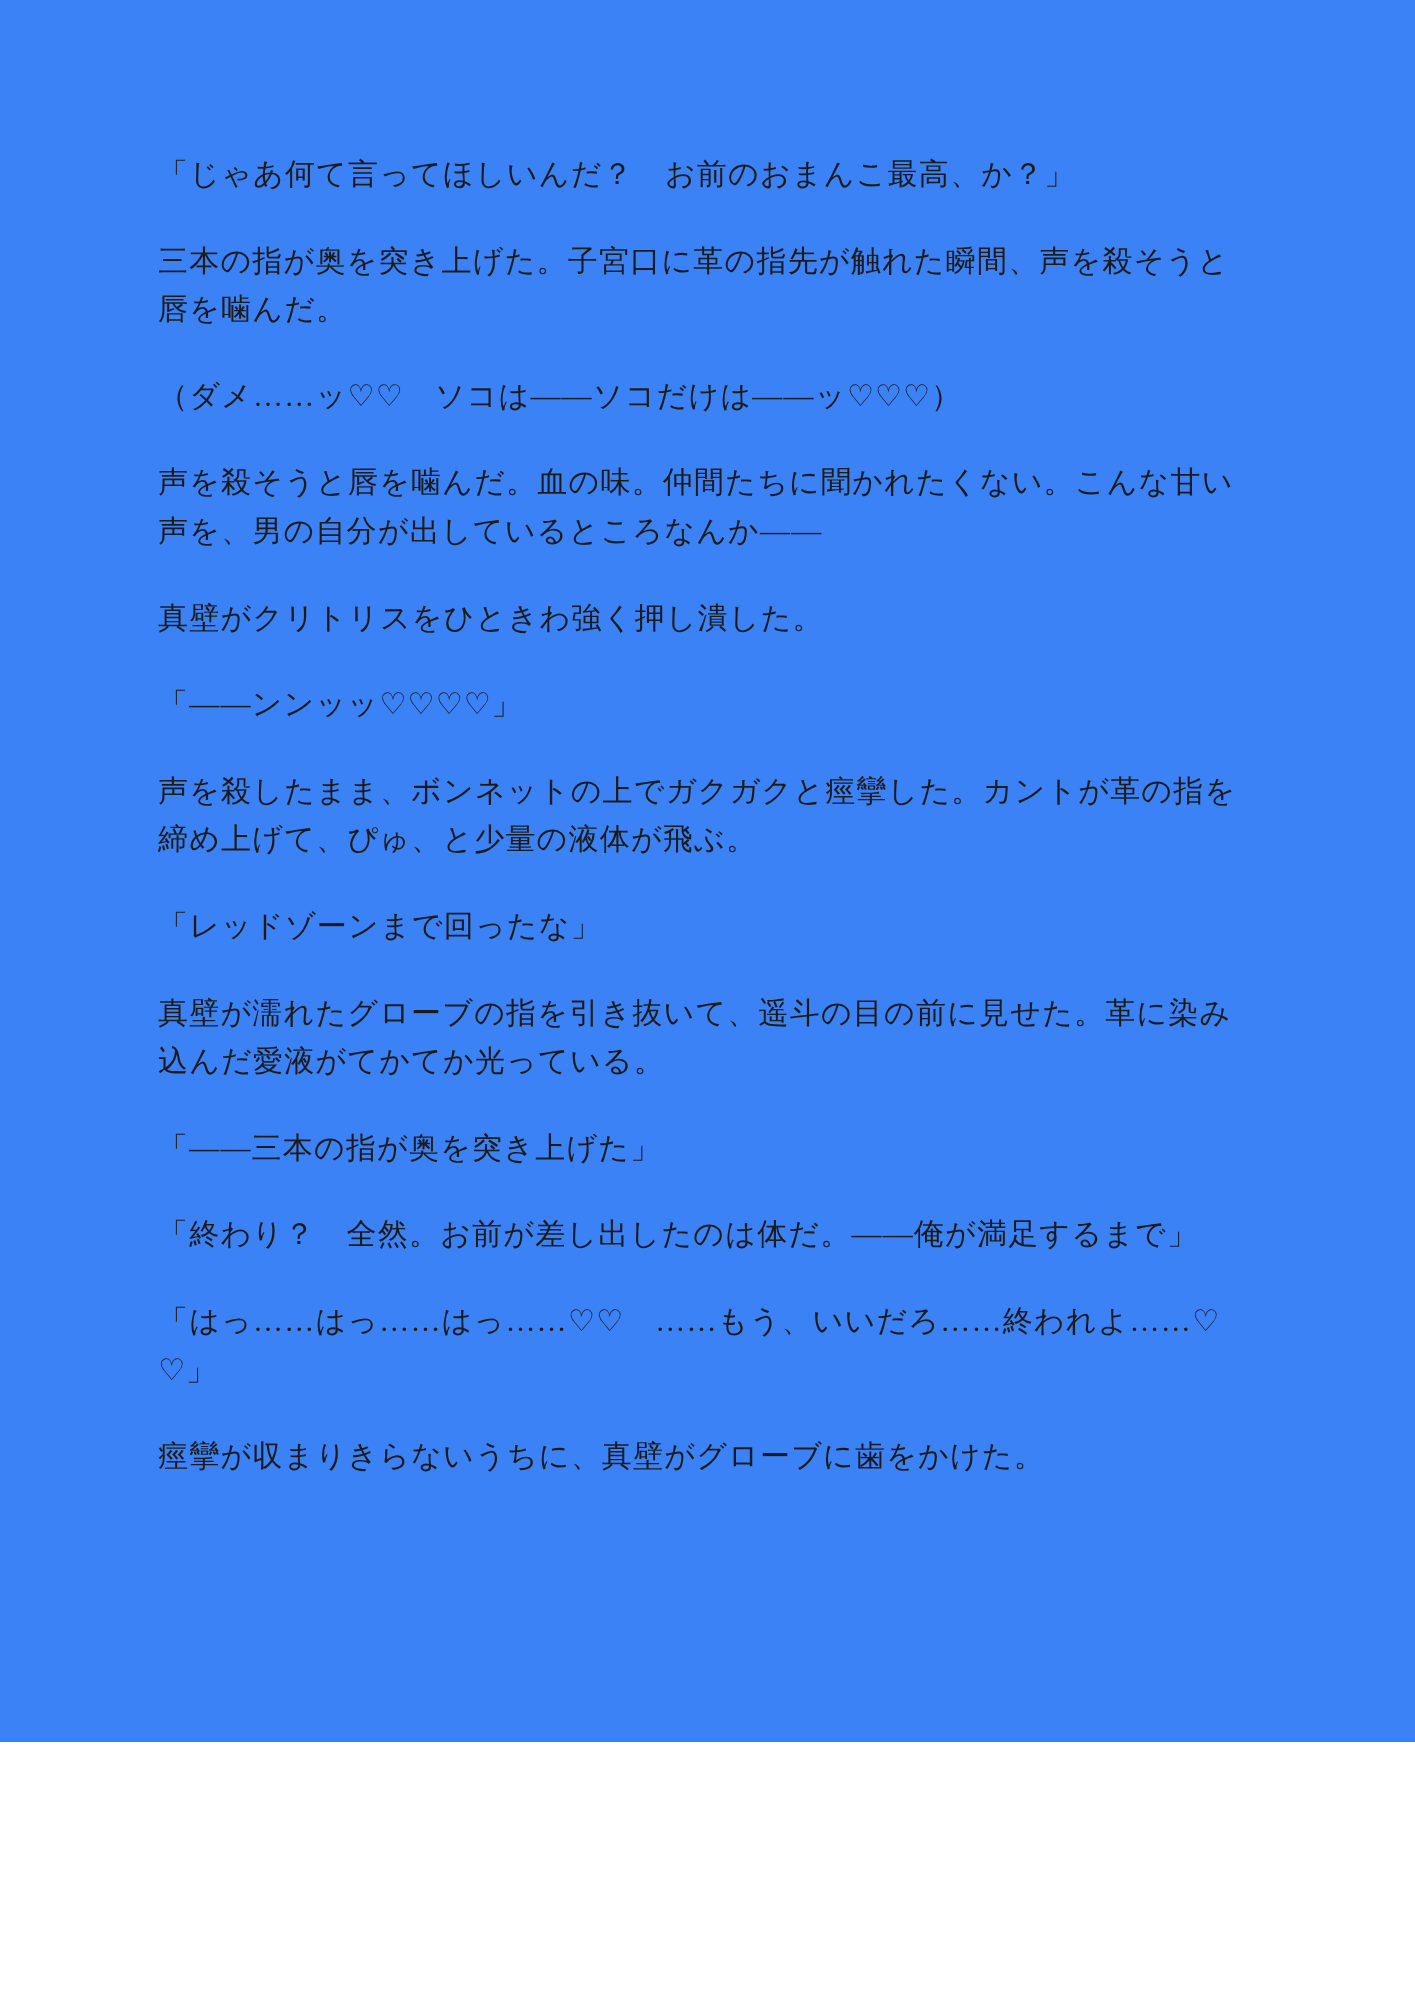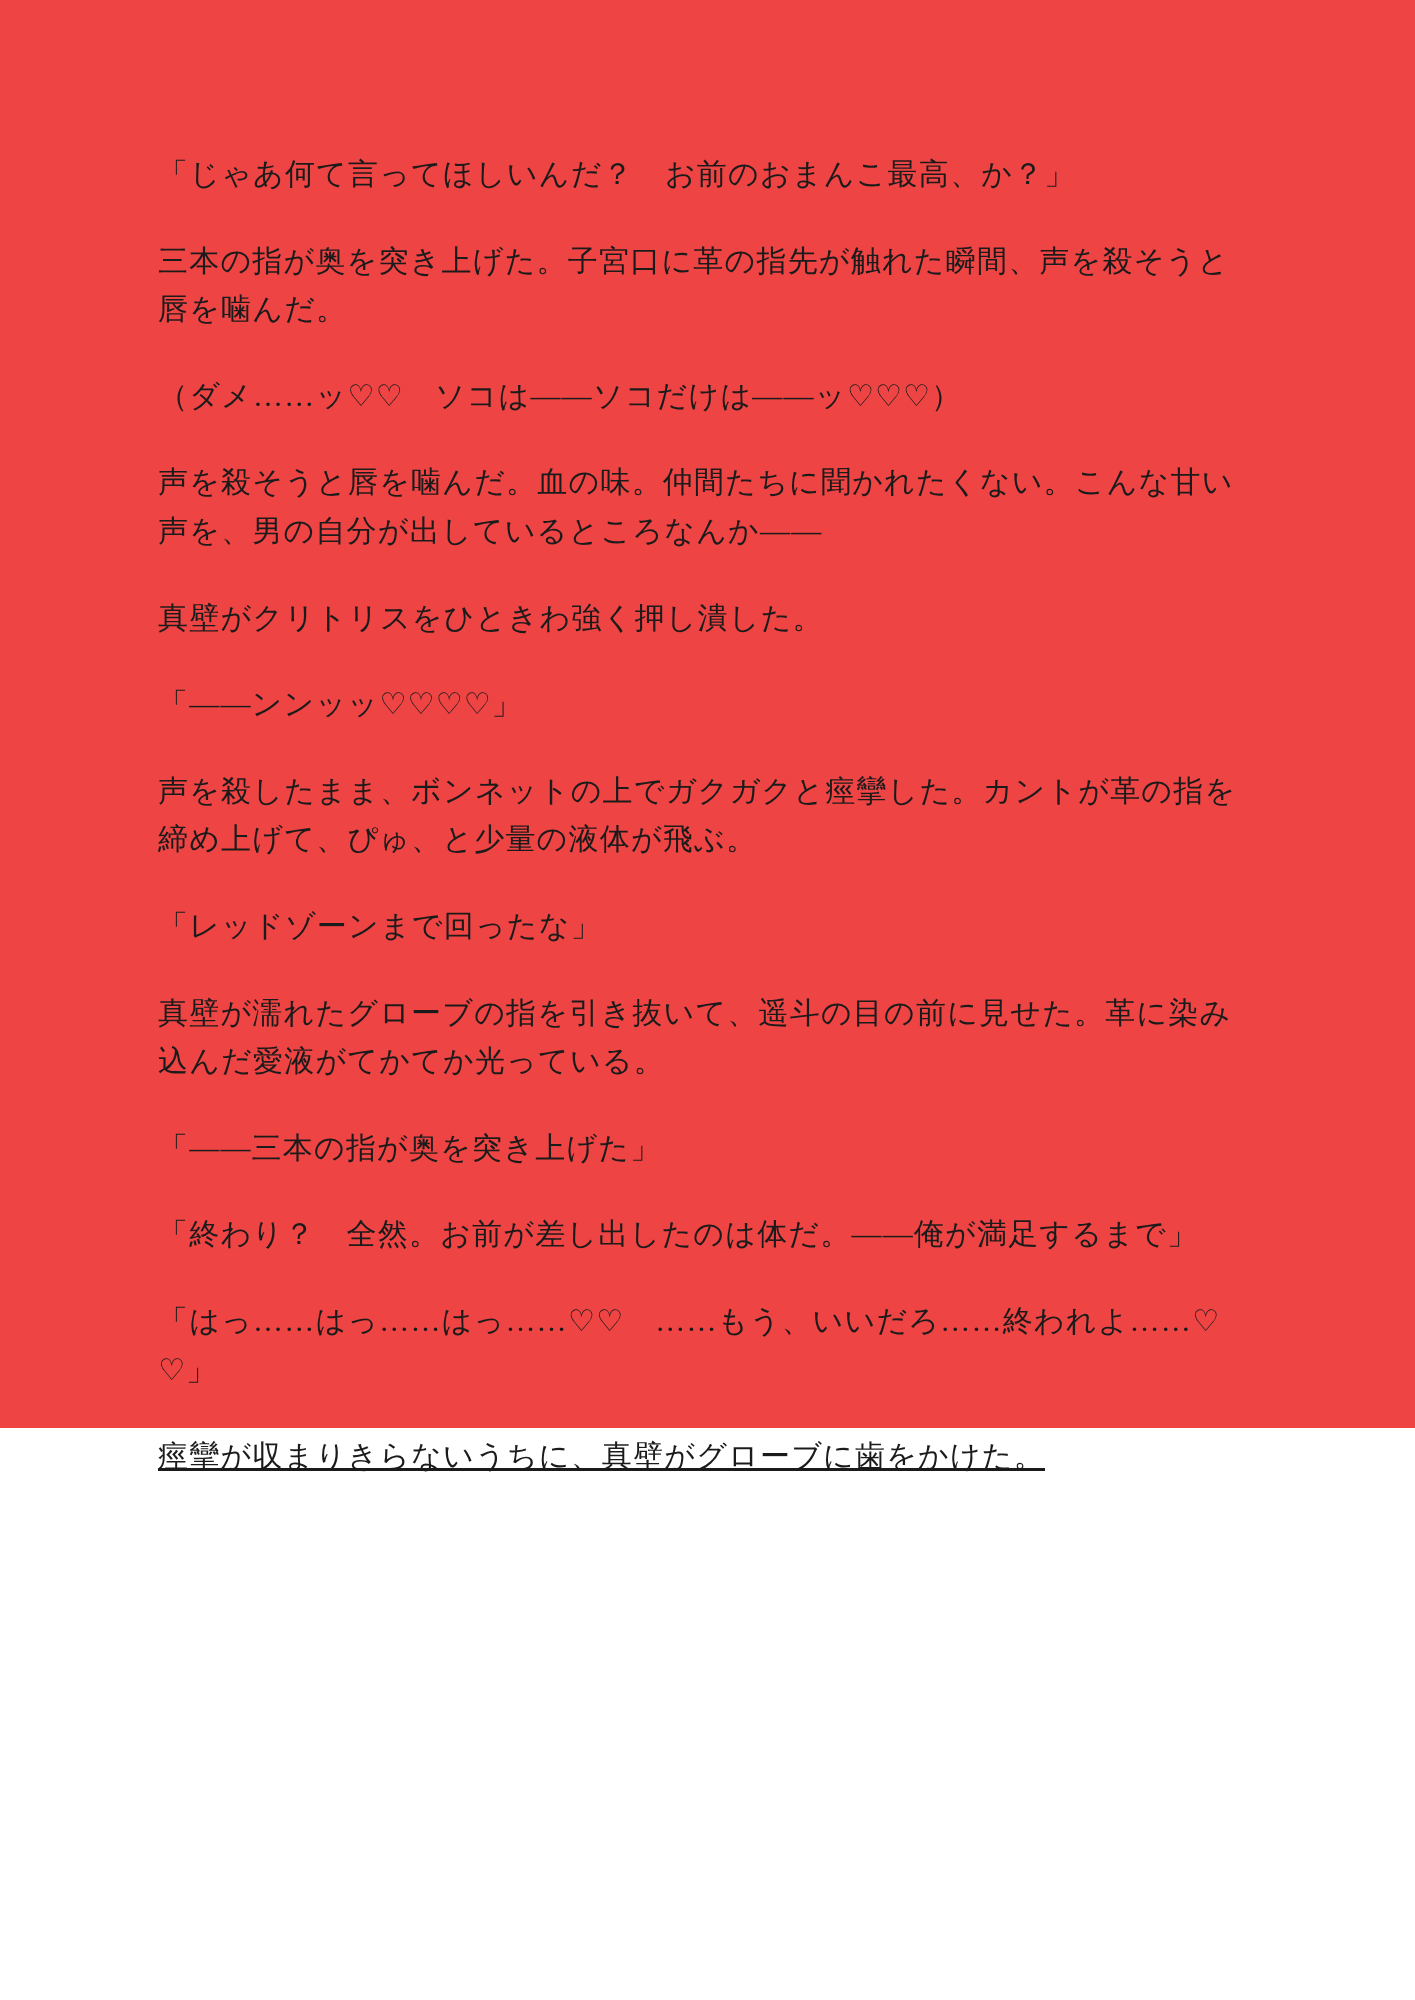--- a/index.html
+++ b/index.html
@@ -10,42 +10,41 @@
   body {
     width: 1415px;
     height: 2000px;
     font-family: "Liberation Serif", "DejaVu Serif", serif;
     color: #1a1a1a;
     overflow: hidden;
   }
   .page {
     position: relative;
     width: 1415px;
-    height: 1428px;
-    background: #ef4444;
+    height: 1742px;
+    background: #3b82f6;
     box-sizing: border-box;
   }
   .content {
     position: absolute;
     left: 158px;
     top: 150px;
     width: 1100px;
   }
   .para {
     font-size: 30px;
     line-height: 1.62;
     letter-spacing: 0.04em;
     margin: 0 0 38px 0;
     color: #1b1b1b;
     text-align: left;
     word-break: break-all;
   }
   .para:last-child {
     margin-bottom: 0;
-    text-decoration: underline;
   }
 </style>
 </head>
 <body>
 
 <div class="page">
   <div class="content">
     <p class="para">「じゃあ何て言ってほしいんだ？　お前のおまんこ最高、か？」</p>
     <p class="para">三本の指が奥を突き上げた。子宮口に革の指先が触れた瞬間、声を殺そうと唇を噛んだ。</p>
     <p class="para">（ダメ……ッ♡♡　ソコは——ソコだけは——ッ♡♡♡）</p>

